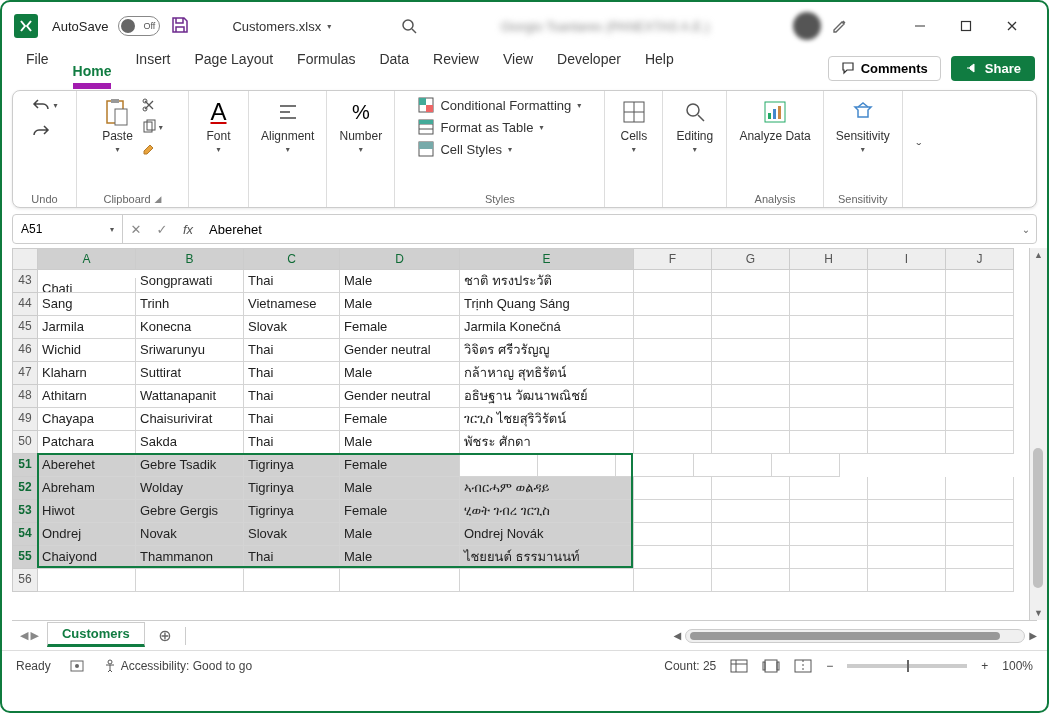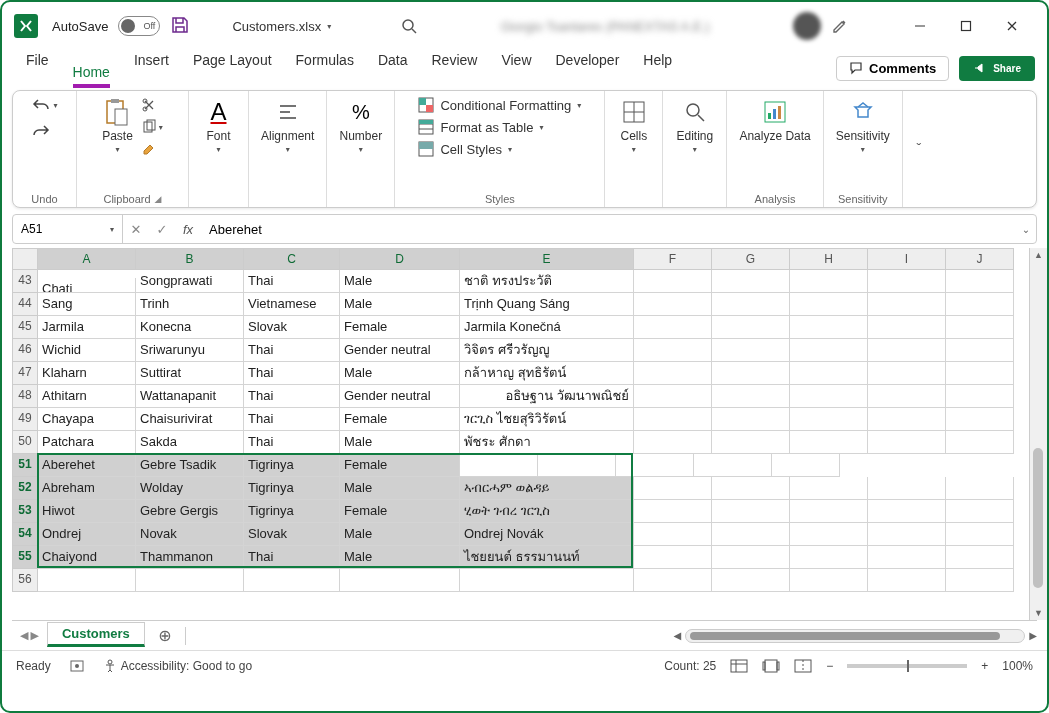--- a/index.html
+++ b/index.html
@@ -16,24 +16,24 @@
 .titlebar-center { flex:1; display:flex; align-items:center; justify-content:center; gap:20px; filter: blur(3px); color:#888; font-size:13px; }
 .titlebar-search-icon { font-size:15px; color:#555; filter:none; }
 .avatar { width:28px; height:28px; border-radius:50%; background:#555; filter:blur(2px); }
 .win-controls { display:flex; align-items:center; gap:0; margin-left:10px; }
 .win-btn { width:46px; height:40px; display:flex; align-items:center; justify-content:center; font-size:14px; color:#333; }
 .pencil-icon { width:46px; text-align:center; color:#555; font-size:16px; }
 
 
 .tabs { display:flex; align-items:center; height:36px; padding:0 12px 0 24px; gap:24px; }
 .tab { font-size:14px; color:#333; padding:4px 0; cursor:pointer; }
-.tab.active { color:#107c41; border-bottom: 4px solid #a21caf; font-weight:400;margin-top:12px; }
+.tab.active { color:#107c41; border-bottom: 6px solid #a21caf; font-weight:700;margin-top:12px; }
 .tabs-right { margin-left:auto; display:flex; gap:10px; }
 .comments-btn { border:1px solid #ccc; border-radius:4px; padding:4px 12px; font-size:13px; display:flex; align-items:center; gap:6px; background:#fff; }
-.share-btn { background:#107c41; color:#fff; border-radius:4px; padding:4px 14px; font-size:10px; font-weight:600; display:flex; align-items:center; gap:6px; }
+.share-btn { background:#107c41; color:#fff; border-radius:4px; padding:4px 14px; font-size:13px; font-weight:600; display:flex; align-items:center; gap:6px; }
 
 
 .ribbon { border:1px solid #ccc; border-radius:8px; margin:4px 10px 6px 10px; height:118px; display:flex; box-shadow: 0 1px 3px rgba(0,0,0,0.1); background:#fff; }
 .ribbon-group { border-right:1px solid #ddd; padding:6px 12px 2px 12px; display:flex; flex-direction:column; align-items:center; justify-content:space-between; }
 .ribbon-group:last-child { border-right:none; }
 .ribbon-group-content { display:flex; align-items:flex-start; gap:8px; flex:1; }
 .ribbon-group-label { font-size:11px; color:#666; padding-top:2px; }
 .ribbon-vert { display:flex; flex-direction:column; align-items:center; gap:2px; }
 .ribbon-icon-lg { width:30px; height:30px; display:flex; align-items:center; justify-content:center; font-size:20px; }
 .ribbon-label { font-size:12px; color:#333; }
@@ -465,21 +465,21 @@
           <div class="cell" style="width: 78px;"></div>
           <div class="cell" style="width: 78px;"></div>
           <div class="cell" style="width: 68px;"></div>
         </div>
         <div class="row">
           <div class="row-h">48</div>
           <div class="cell" style="width: 98px;">Athitarn</div>
           <div class="cell" style="width: 108px;">Wattanapanit</div>
           <div class="cell" style="width: 96px;">Thai</div>
           <div class="cell" style="width: 120px;">Gender neutral</div>
-          <div class="cell overflow" style="width: 174px; text-align: right;">อธิษฐาน วัฒนาพณิชย์</div>
+          <div class="cell overflow" style="width: 174px;">อธิษฐาน วัฒนาพณิชย์</div>
           <div class="cell" style="width: 78px;"></div>
           <div class="cell" style="width: 78px;"></div>
           <div class="cell" style="width: 78px;"></div>
           <div class="cell" style="width: 78px;"></div>
           <div class="cell" style="width: 68px;"></div>
         </div>
         <div class="row">
           <div class="row-h">49</div>
           <div class="cell" style="width: 98px;">Chayapa</div>
           <div class="cell" style="width: 108px;">Chaisurivirat</div>

